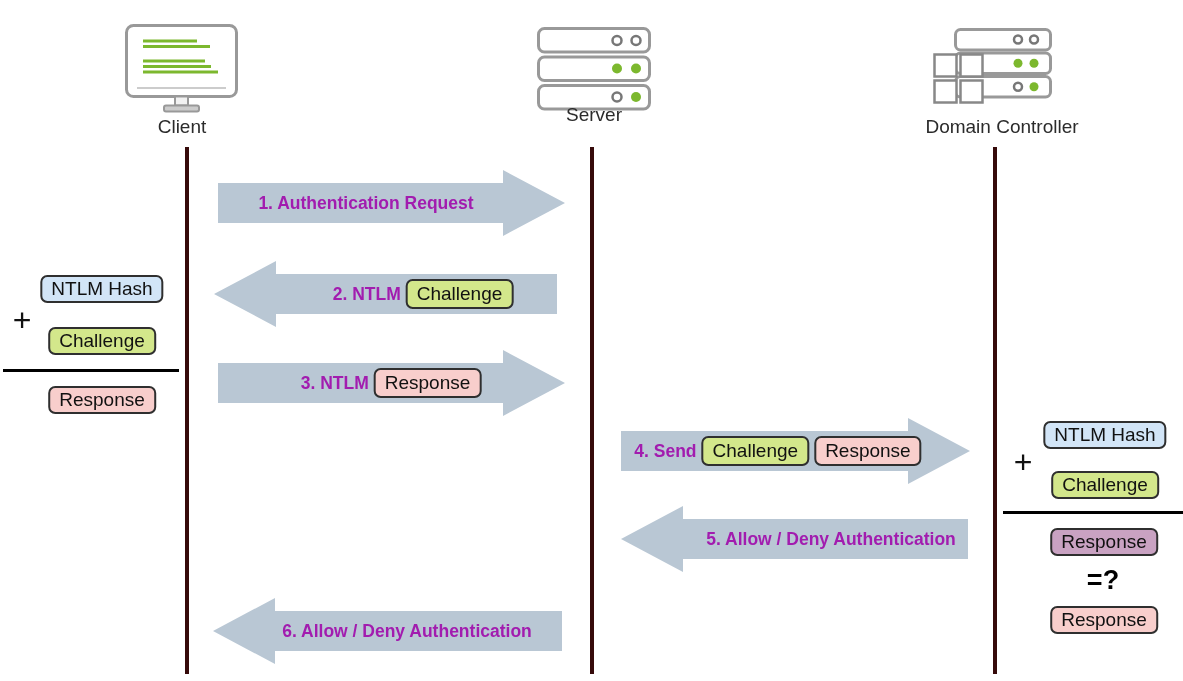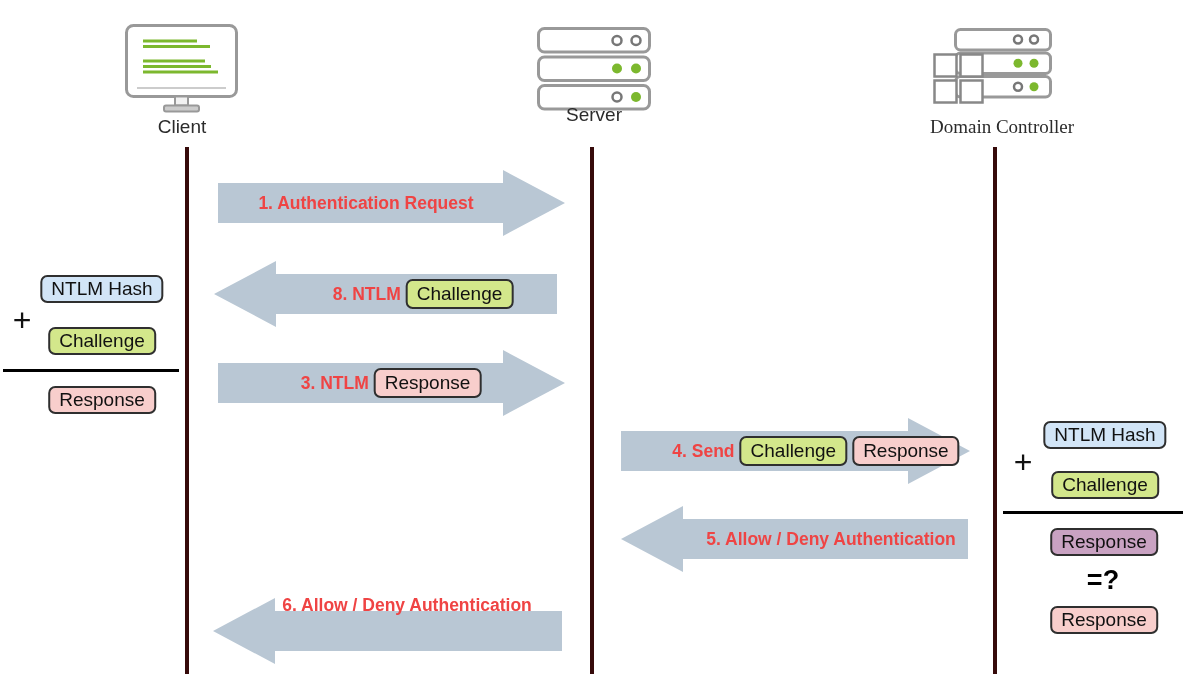--- a/index.html
+++ b/index.html
@@ -24,21 +24,21 @@
     position: absolute;
     transform: translate(-50%,-50%);
     display: flex;
     align-items: center;
     gap: 5px;
     white-space: nowrap;
   }
   .msg-text {
     font-size: 17.5px;
     font-weight: bold;
-    color: #ef4444;
+    color: #a21caf;
   }
   .token {
     font-size: 19px;
     color: #111;
     border: 2.5px solid #2f2f2f;
     border-radius: 7px;
     padding: 2px 9px;
     background: #eee;
   }
   .opbox {
@@ -129,47 +129,47 @@
     <g fill="#fff" stroke="#888" stroke-width="2.5">
       <rect x="6.5" y="26.5" width="22" height="22"></rect>
       <rect x="32.5" y="26.5" width="22" height="22"></rect>
       <rect x="6.5" y="52.5" width="22" height="22"></rect>
       <rect x="32.5" y="52.5" width="22" height="22"></rect>
     </g>
   </svg>
 
   <div class="actor-label" style="left:182px; top:116px;">Client</div>
   <div class="actor-label" style="left:594px; top:104px;">Server</div>
-  <div class="actor-label" style="left:1002px; top:116px;font-family:Liberation Serif, serif;">Domain Controller</div>
+  <div class="actor-label" style="left:1002px; top:116px;">Domain Controller</div>
 
   <div class="msg" style="left:366px; top:203px;">
     <span class="msg-text">1. Authentication Request</span>
   </div>
 
   <div class="msg" style="left:423px; top:294px;">
-    <span class="msg-text">8. NTLM</span>
+    <span class="msg-text">2. NTLM</span>
     <span class="token" style="background-color: rgb(211, 231, 139);">Challenge</span>
   </div>
 
   <div class="msg" style="left:391px; top:383px;align-items:center;">
     <span class="msg-text">3. NTLM</span>
     <span class="token" style="background-color: rgb(248, 206, 204);">Response</span>
   </div>
 
-  <div class="msg" style="left:816px; top:451px;">
+  <div class="msg" style="left:778px; top:451px;">
     <span class="msg-text">4. Send</span>
     <span class="token" style="background-color: rgb(211, 231, 139);">Challenge</span>
     <span class="token" style="background-color: rgb(248, 206, 204);">Response</span>
   </div>
 
   <div class="msg" style="left:815px; top:539px;margin-left:16px;">
     <span class="msg-text">5. Allow / Deny Authentication</span>
   </div>
 
-  <div class="msg" style="left:407px; top:605px;justify-content:flex-end;">
+  <div class="msg" style="left:407px; top:631px;justify-content:flex-end;">
     <span class="msg-text">6. Allow / Deny Authentication</span>
   </div>
 
   <div class="opbox" style="left: 102px; top: 289px; background-color: rgb(210, 229, 247);">NTLM Hash</div>
   <div class="plus" style="left:22px; top:320px;">+</div>
   <div class="opbox" style="left: 102px; top: 341px; background-color: rgb(211, 231, 139);">Challenge</div>
   <div class="sumline" style="left:3px; top:369px; width:176px;"></div>
   <div class="opbox" style="left: 102px; top: 400px; background-color: rgb(248, 206, 204);">Response</div>
 
   <div class="opbox" style="left: 1105px; top: 435px; background-color: rgb(210, 229, 247);">NTLM Hash</div>

